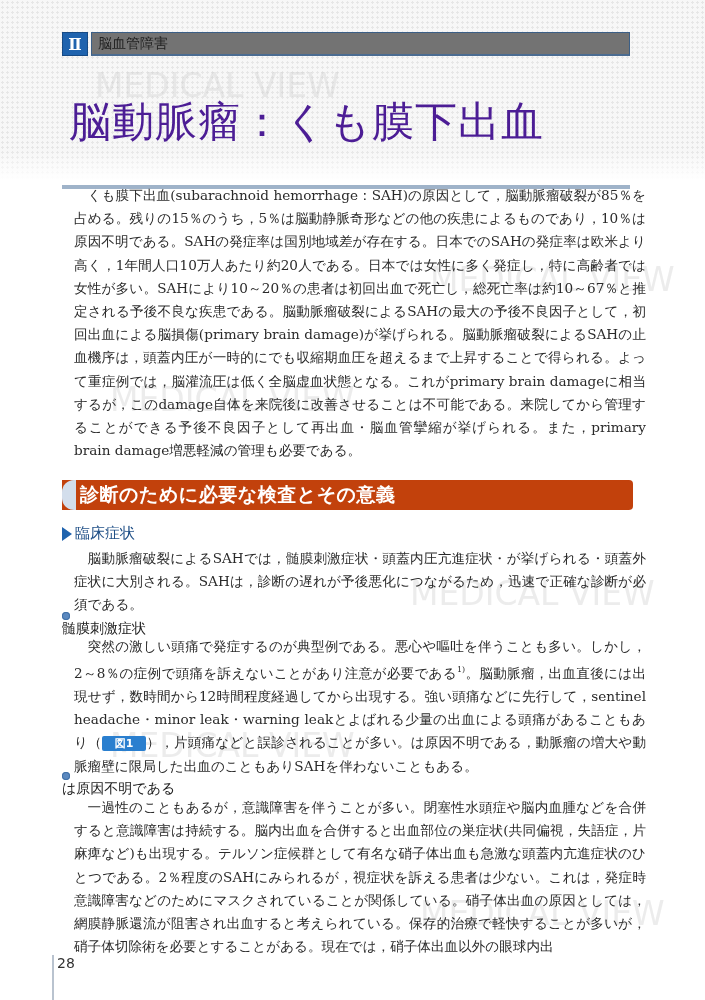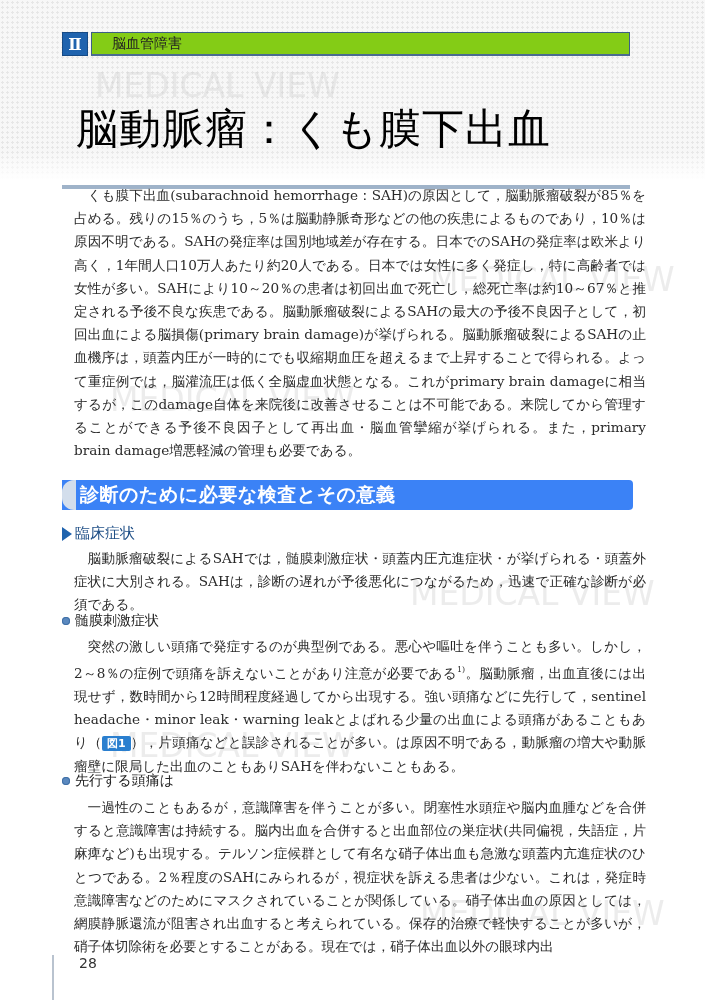--- a/index.html
+++ b/index.html
@@ -19,82 +19,82 @@
     position: absolute; left: 62px; top: 32px; width: 568px; height: 24px;
     display: flex; align-items: stretch;
   }
   .chapter-num {
     width: 24px; background: #1f63ae; color: #fff;
     font-family: "DejaVu Serif", serif; font-weight: bold; font-size: 16px;
     display: flex; align-items: center; justify-content: center;
     border: 1px solid #164a85;
   }
   .chapter-title {
-    flex: 1; margin-left: 3px; background: #84cc16;
+    flex: 1; margin-left: 3px; background: #737373;
     border: 1px solid #3c5f86; border-bottom: 2px solid #4b6c91;
     font-family: Liberation Sans, sans-serif; font-size: 14px; color: #222;
-    display: flex; align-items: center; padding-left: 20px;
+    display: flex; align-items: center; padding-left: 6px;
   }
   .watermark {
     position: absolute; font-family: "DejaVu Sans", sans-serif;
     color: rgba(200,200,200,0.35); font-size: 33px; letter-spacing: 0px;
     pointer-events: none;
   }
   .page-title {
     position: absolute; left: 60px; top: 92px;
     font-family: "DejaVu Sans", sans-serif; font-size: 42px; font-weight: normal;
-    color: #000000; letter-spacing: 1px; margin: 16px; line-height: 1;
+    color: #4c1d95; letter-spacing: 1px; margin: 9px; line-height: 1;
   }
   .title-rule {
     position: absolute; left: 62px; top: 185px; width: 568px; height: 4px;
     background: #9fb3c9;
   }
   .body-text {
     position: absolute; left: 70px; width: 572px;
     font-size: 13.6px; line-height: 23.2px; color: #2a2a2a;
     text-align: justify; margin: 4px; text-indent: 1em;
   }
   .section-bar {
     position: absolute; left: 62px; top: 480px; width: 571px; height: 30px;
-    background: #3b82f6; border-radius: 0 4px 4px 0;
+    background: #c2410c; border-radius: 0 4px 4px 0;
     display: flex; align-items: center;
   }
   .section-bar .cap {
     width: 14px; height: 30px; background: #d3deec;
     border-radius: 12px 0 0 12px; margin-right: 4px;
   }
   .section-bar .label {
     color: #fff; font-family: "DejaVu Sans", sans-serif; font-weight: bold;
     font-size: 19px; letter-spacing: 0.5px;
   }
   .sub-heading {
     position: absolute; left: 62px; font-family: "DejaVu Sans", sans-serif;
     font-size: 15px; color: #1f4f86; display: flex; align-items: center;
   }
   .sub-heading .tri {
     width: 0; height: 0; border-top: 7px solid transparent; border-bottom: 7px solid transparent;
     border-left: 10px solid #1f63ae; margin-right: 3px;
   }
   .bullet-heading {
     position: absolute; left: 62px; font-family: Liberation Serif, serif;
-    font-size: 14px; color: #222; display: flex; align-items: center;
+    font-size: 14px; color: #222; display: flex;  flex-direction: column;
   }
   .bullet-heading .dot {
     width: 8px; height: 8px; border-radius: 50%; background: #5b89bf;
     margin-right: 5px; box-shadow: inset 0 0 0 1px #3f6fa6;
   }
   .fig-ref {
     display: inline-block; background: #2a7fcf; color: #fff;
     font-family: "DejaVu Sans", sans-serif; font-size: 11px; font-weight: bold;
-    padding: 0 5px; line-height: 15px; border-radius: 2px; text-indent: 0;
+    padding: 0 13px; line-height: 15px; border-radius: 2px; text-indent: 0;
   }
   sup { font-size: 8px; }
   .page-footer {
     position: absolute; left: 52px; top: 955px; height: 45px;
-    border-left: 2px solid #b9c3cf; padding-left: 25px;
+    border-left: 2px solid #b9c3cf; padding-left: 3px;
     font-family: "DejaVu Sans", sans-serif; font-size: 14px; color: #333;
   }
 </style>
 </head>
 <body>
 
 <div class="page-bg"></div>
 
 <div class="watermark" style="left:95px;top:66px;">MEDICAL VIEW</div>
 <div class="watermark" style="left:430px;top:260px;">MEDICAL VIEW</div>
@@ -127,20 +127,20 @@
 
 <div class="bullet-heading" style="top:612px;">
   <span class="dot"></span>
   <span>髄膜刺激症状</span>
 </div>
 
 <p class="body-text" style="top:631px;"><span>突然の激しい頭痛で発症するのが典型例である。悪心や嘔吐を伴うことも多い。しかし，2～8％の症例で頭痛を訴えないことがあり注意が必要である</span><sup>1)</sup><span>。脳動脈瘤，出血直後には出現せず，数時間から12時間程度経過してから出現する。強い頭痛などに先行して，sentinel headache・minor leak・warning leakとよばれる少量の出血による頭痛があることもあり（</span><span class="fig-ref">図1</span><span>），片頭痛などと誤診されることが多い。は原因不明である，動脈瘤の増大や動脈瘤壁に限局した出血のこともありSAHを伴わないこともある。</span></p>
 
 <div class="bullet-heading" style="top:772px;">
   <span class="dot"></span>
-  <span>先行する頭痛は</span>
+  <span>は原因不明である</span>
 </div>
 
 <p class="body-text" style="top:792px;">一過性のこともあるが，意識障害を伴うことが多い。閉塞性水頭症や脳内血腫などを合併すると意識障害は持続する。脳内出血を合併すると出血部位の巣症状(共同偏視，失語症，片麻痺など)も出現する。テルソン症候群として有名な硝子体出血も急激な頭蓋内亢進症状のひとつである。2％程度のSAHにみられるが，視症状を訴える患者は少ない。これは，発症時意識障害などのためにマスクされていることが関係している。硝子体出血の原因としては，網膜静脈還流が阻害され出血すると考えられている。保存的治療で軽快することが多いが，硝子体切除術を必要とすることがある。現在では，硝子体出血以外の眼球内出</p>
 
 <div class="page-footer">
   <span>28</span>
 </div>
 
 </body></html>

